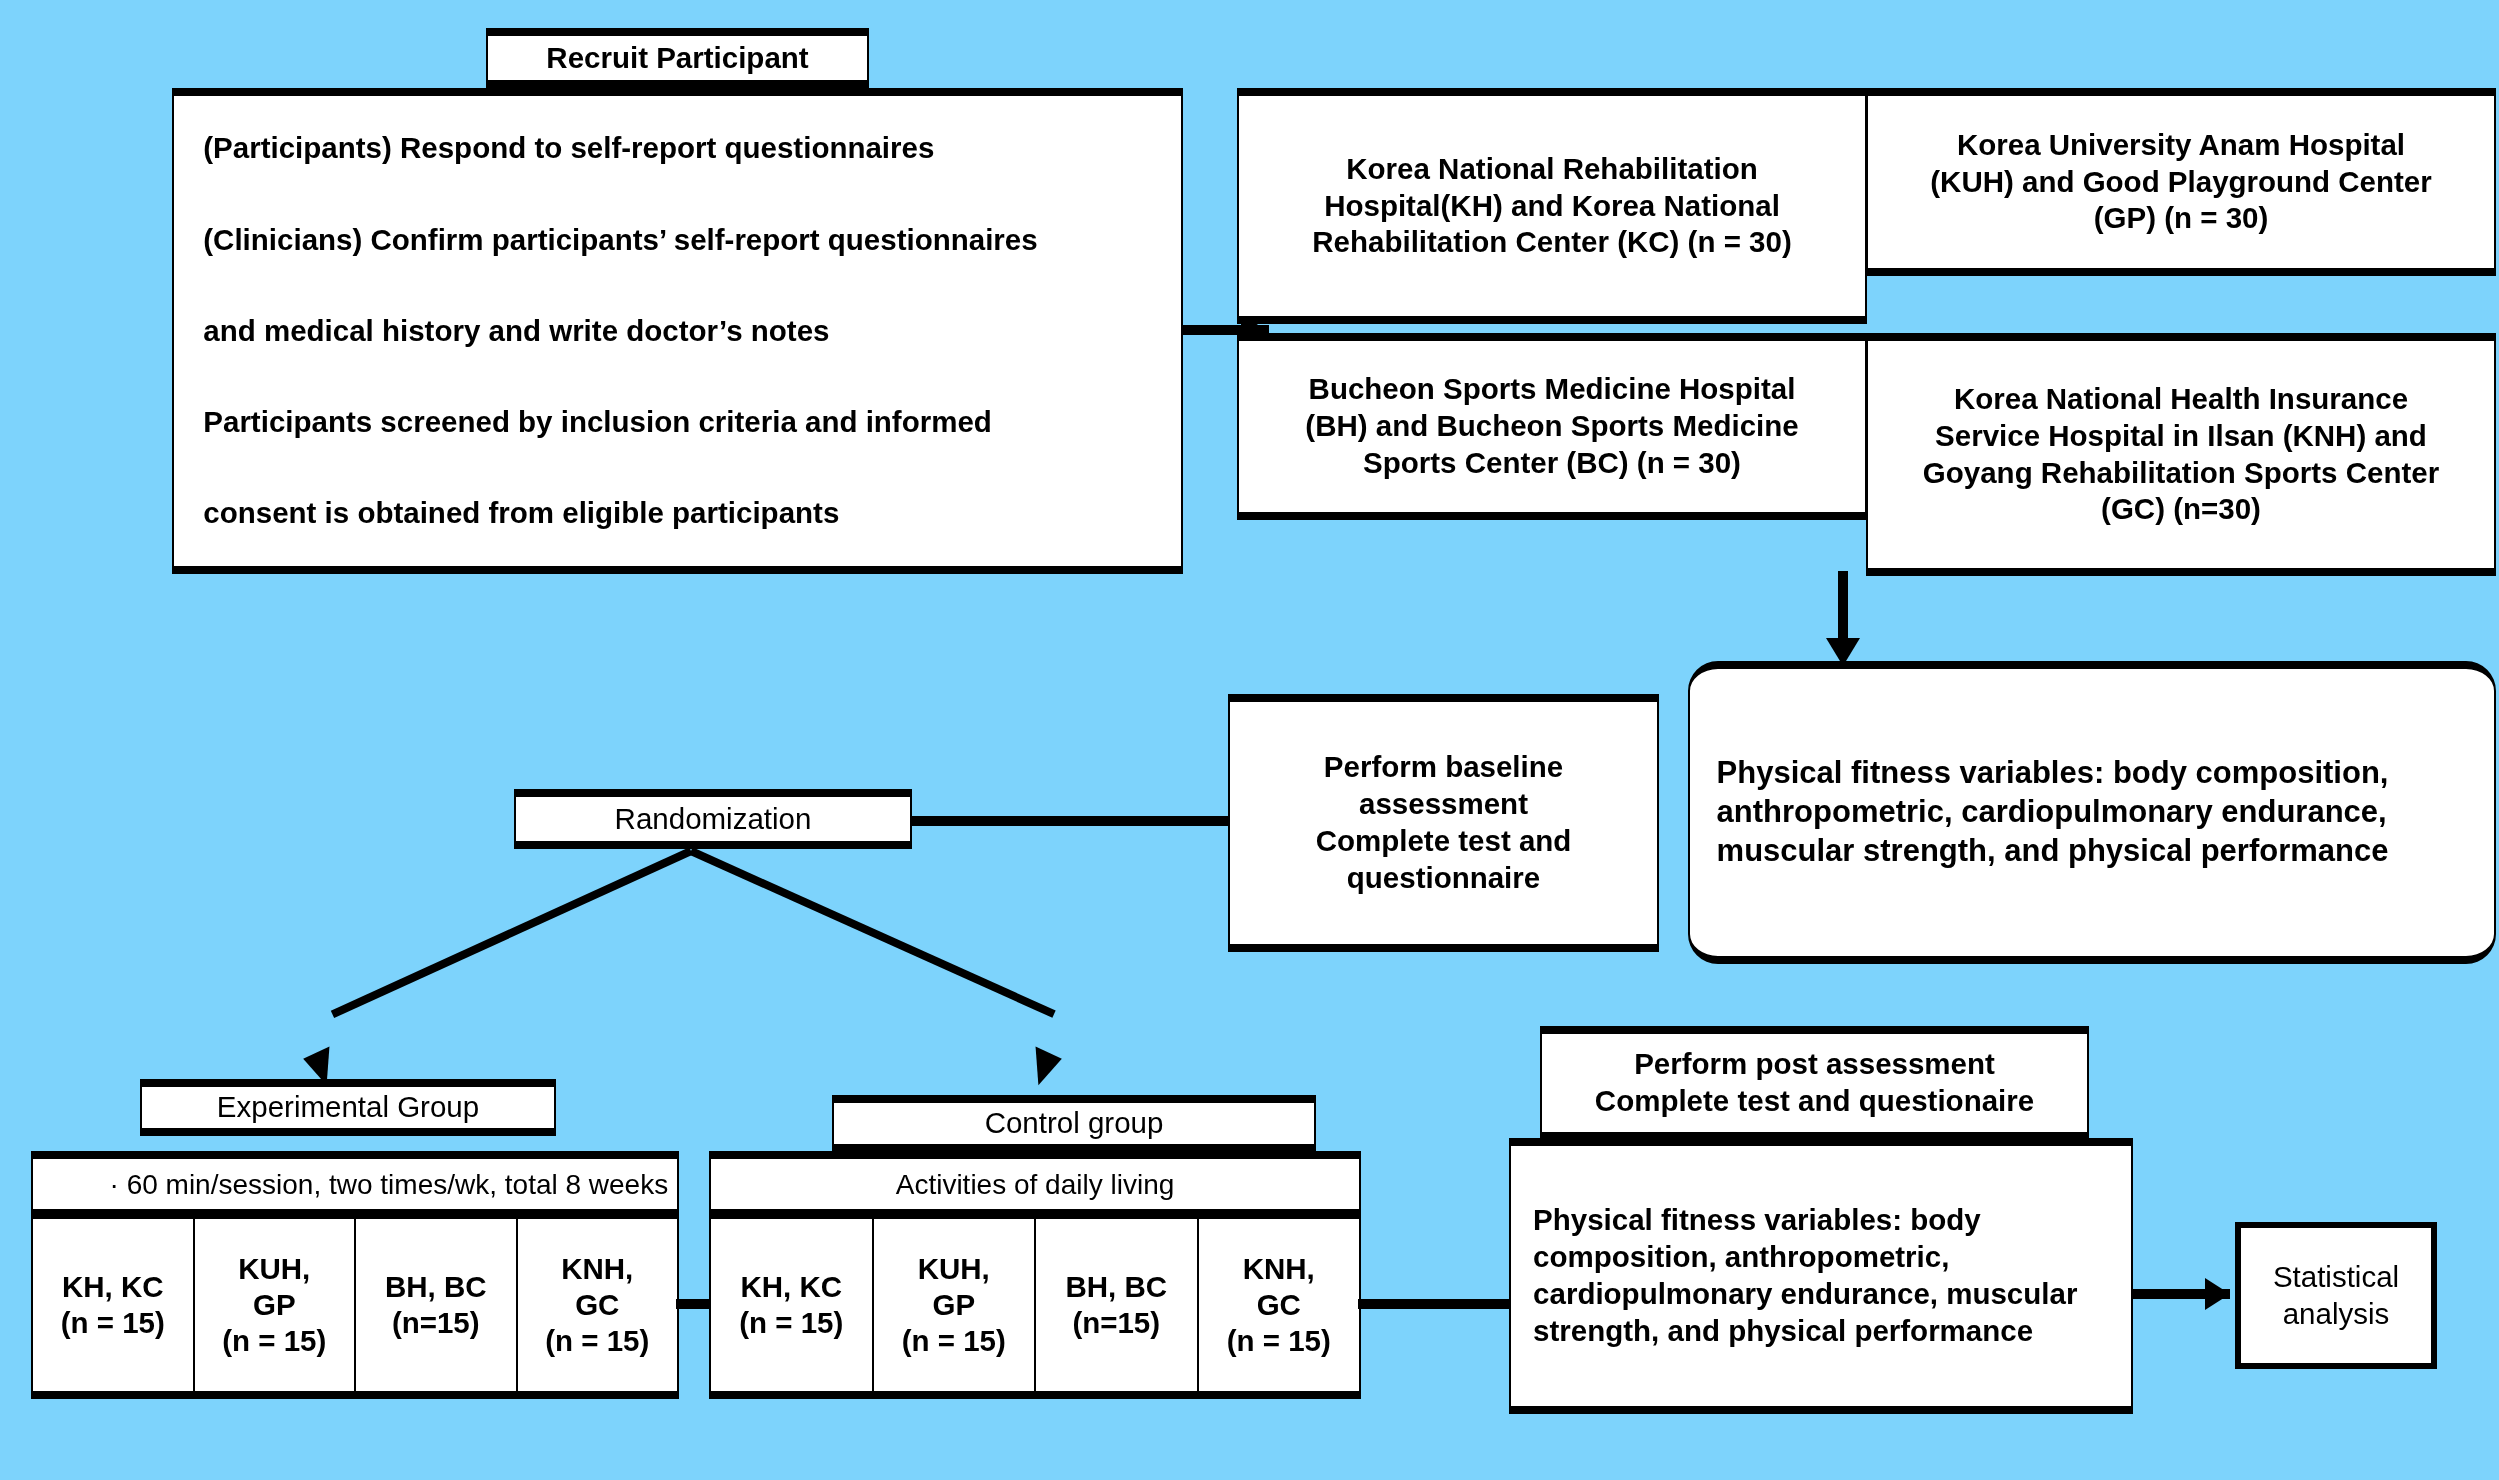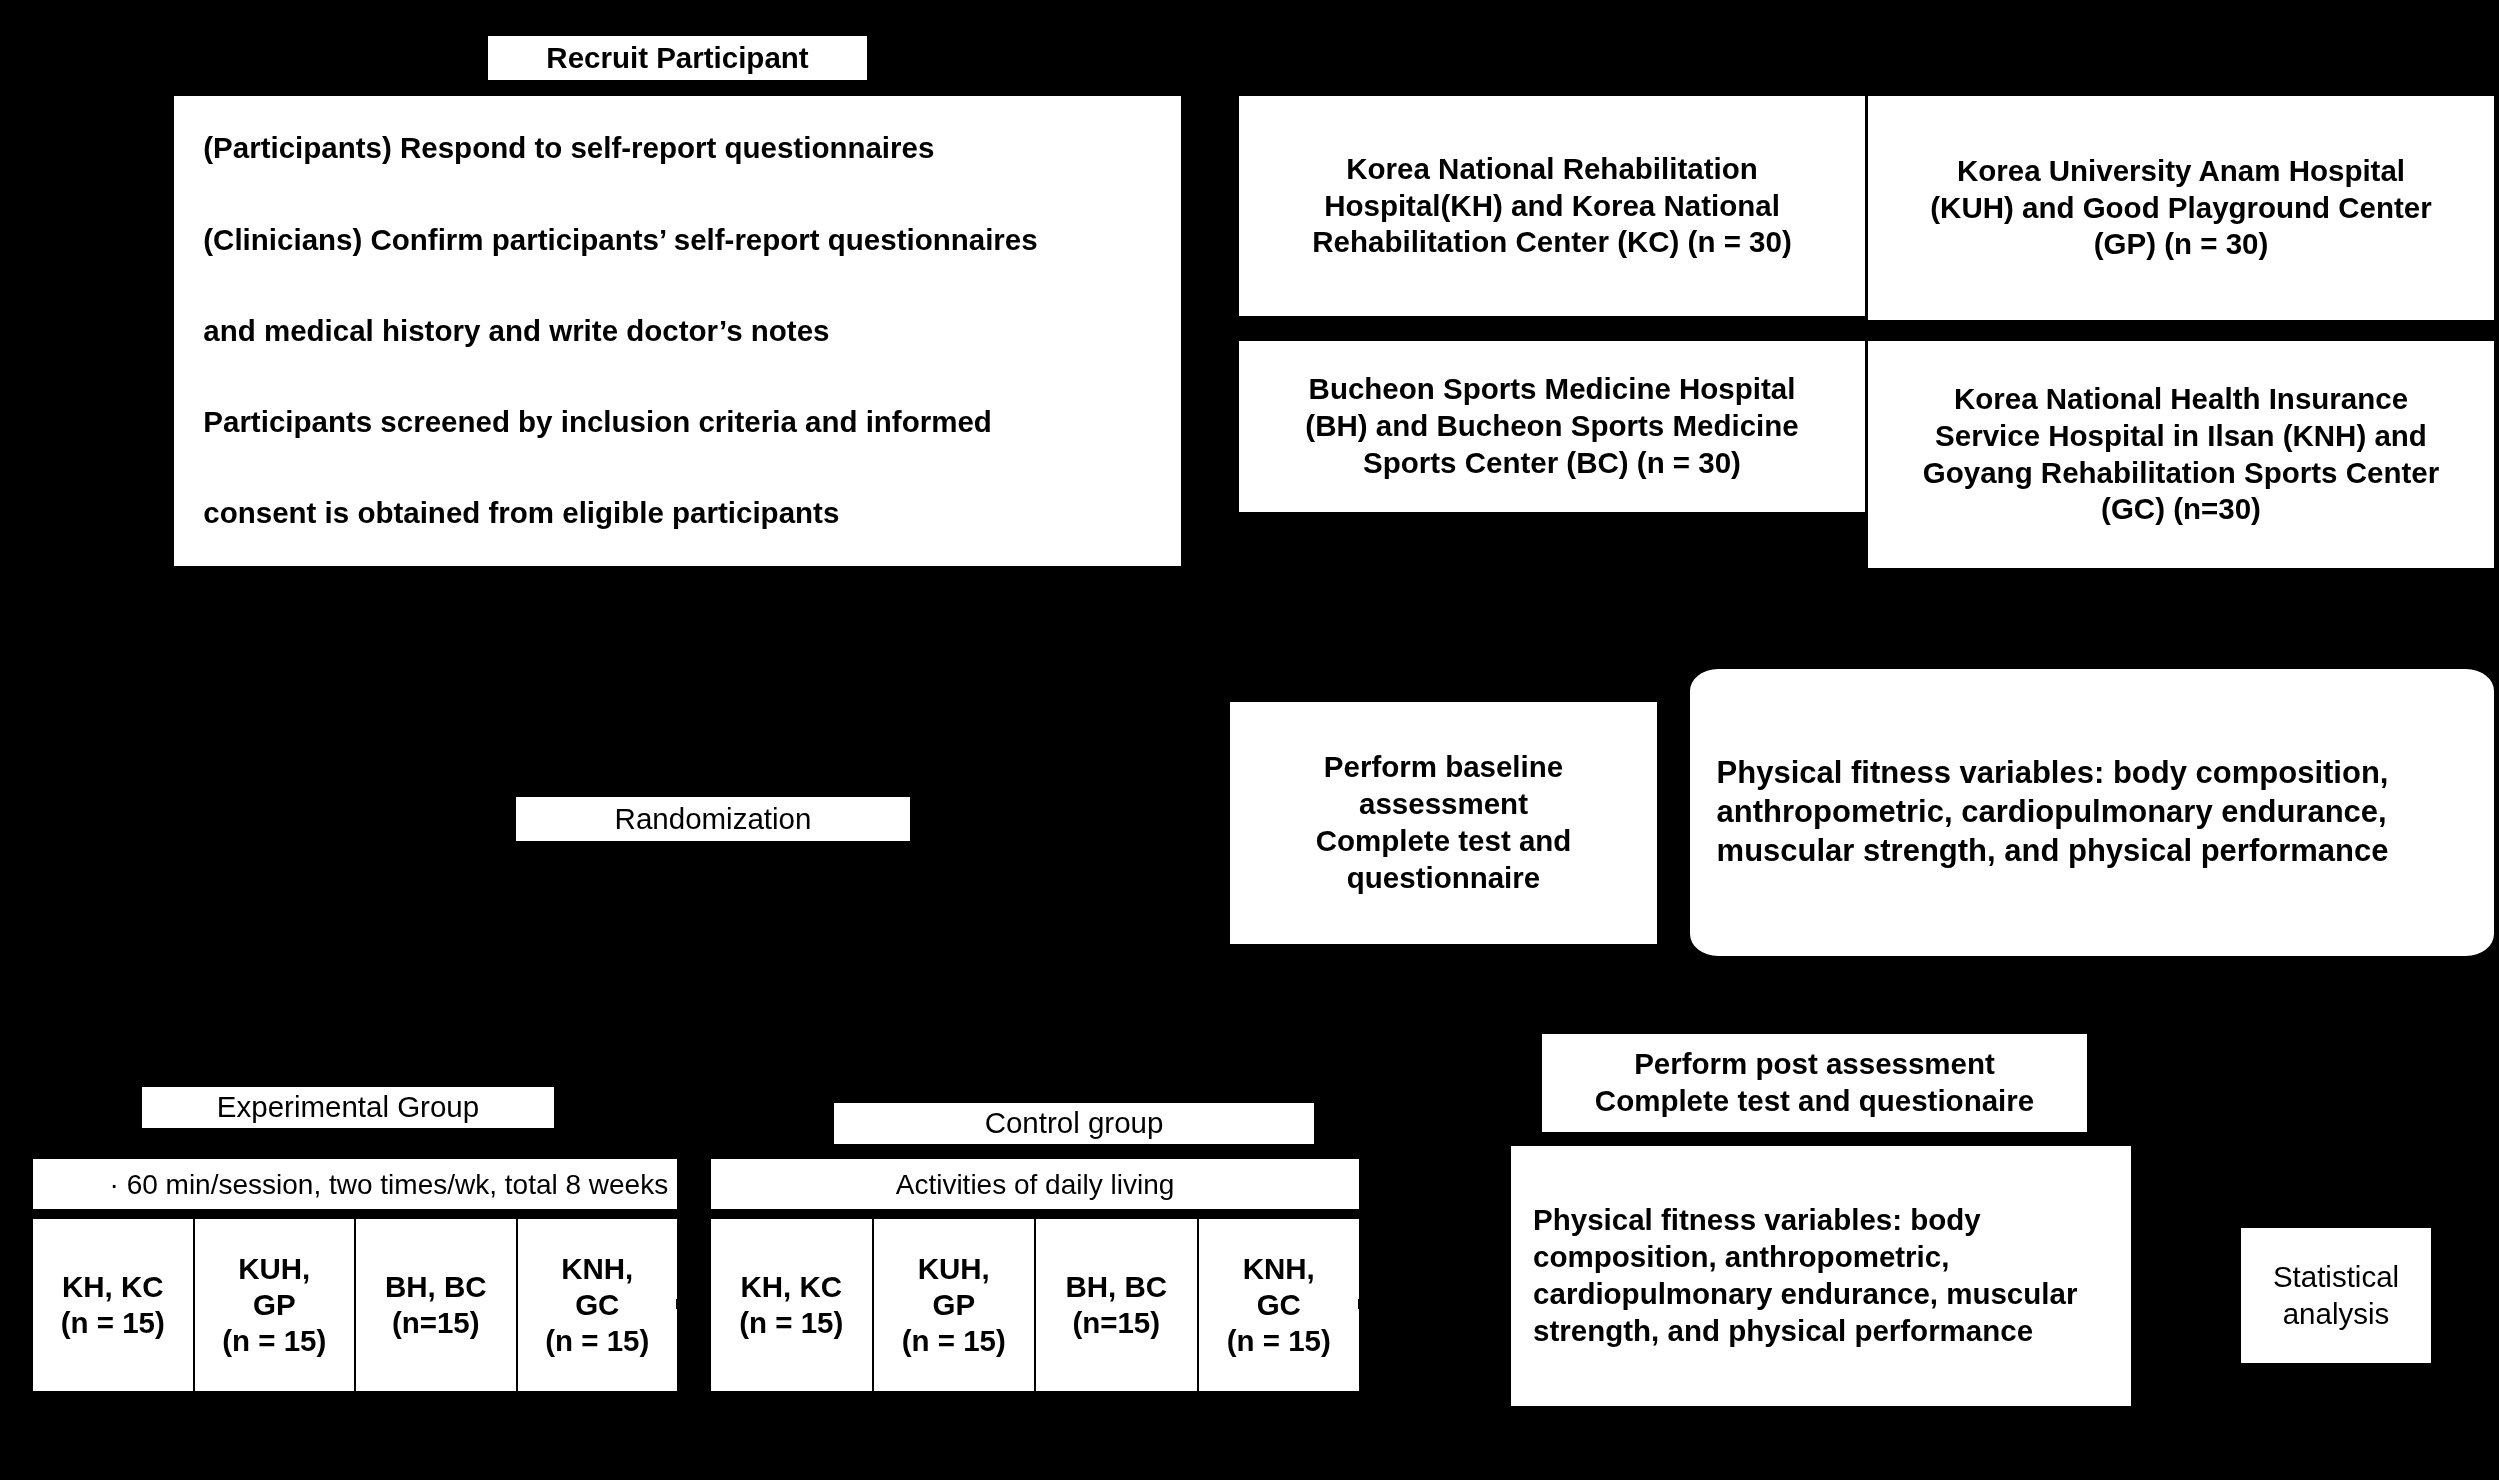--- a/index.html
+++ b/index.html
@@ -7,21 +7,21 @@
     padding: 0;
     background: #ffffff;
   }
   body {
     font-family: "Liberation Sans", sans-serif;
   }
   #canvas {
     position: relative;
     width: 2500px;
     height: 1481px;
-    background: #000000;
+    background: #7dd3fc;
     overflow: hidden;
   }
   .box {
     position: absolute;
     box-sizing: border-box;
     background: #ffffff;
     border: 2.9px solid #000000;
     display: flex;
     align-items: center;
     justify-content: center;
@@ -109,21 +109,21 @@
   <div class="arrowhead ah-right" style="left:1241px; top:314px;"></div>
 
   <div class="box thickTB pad t-body" style="left:1237px; top:88px; width:630px; height:236px;">
     <div class="lines-block">
       <div>Korea National Rehabilitation</div>
       <div>Hospital(KH) and Korea National</div>
       <div>Rehabilitation Center (KC) (n = 30)</div>
     </div>
   </div>
 
-  <div class="box thickTB pad t-body" style="left:1866px; top:88px; width:630px; height:240px;">
+  <div class="box thickTB pad t-body" style="left:1866px; top:88px; width:630px; height:188px;">
     <div class="lines-block">
       <div>Korea University Anam Hospital</div>
       <div>(KUH) and Good Playground Center</div>
       <div>(GP) (n = 30)</div>
     </div>
   </div>
 
   <div class="box thickTB pad t-body" style="left:1237px; top:333px; width:630px; height:187px;">
     <div class="lines-block">
       <div>Bucheon Sports Medicine Hospital</div>

